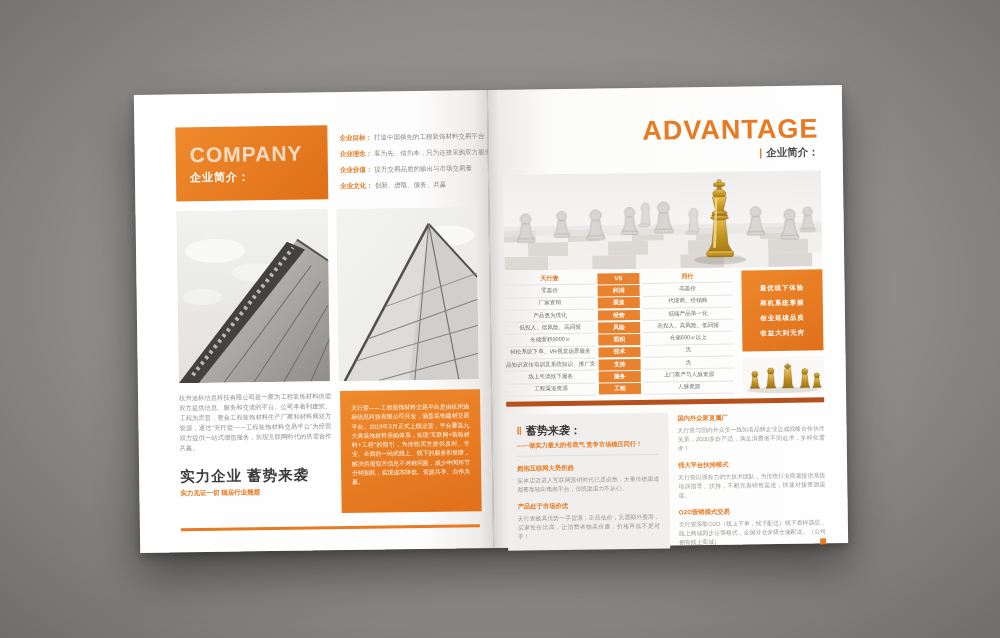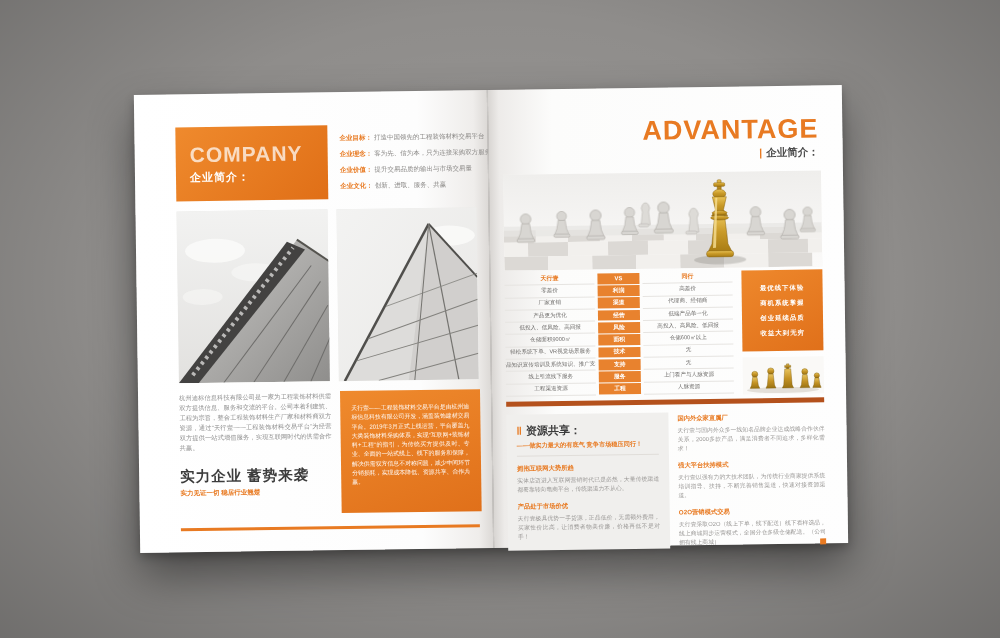--- a/index.html
+++ b/index.html
@@ -374,21 +374,21 @@
             </g>
           </svg>
         </div>
       </div>
     </div>
 
     <div class="thick-bar"></div>
 
     <div class="platform">
       <div class="plat-left">
-        <div class="plat-head"><span class="marker">‖</span><span>资源共享：</span></div>
+        <div class="plat-head"><span class="marker">‖</span><span>蓄势来袭：</span></div>
         <div class="plat-tagline">——做实力最大的有底气 竞争市场稳压同行！</div>
         <div class="plat-sec">
           <div class="plat-sec-title">拥抱互联网大势所趋</div>
           <div class="plat-sec-body">实体店迈进入互联网营销时代已是必然，大量传统渠道都要靠转向电商平台，传统渠道力不从心。</div>
         </div>
         <div class="plat-sec">
           <div class="plat-sec-title">产品处于市场价优</div>
           <div class="plat-sec-body">天行壹极具优势一手货源，正品低价，无需额外费用，买家性价比高，让消费者物美价廉，价格再低不是对手！</div>
         </div>
       </div>

